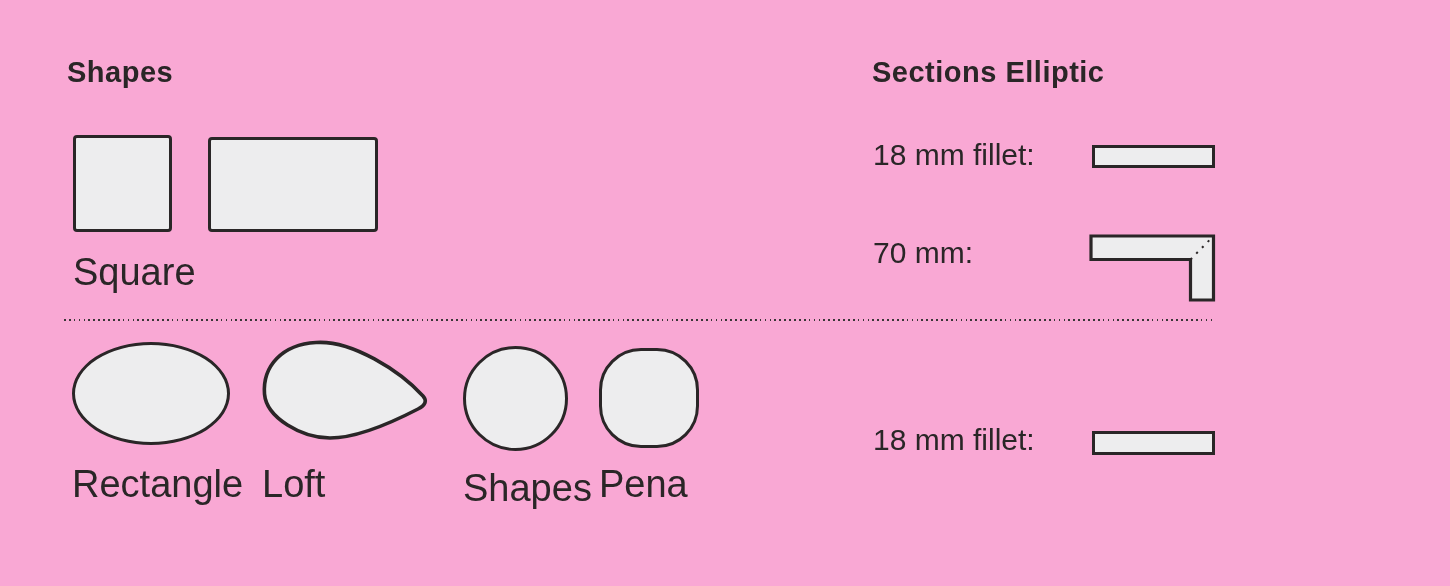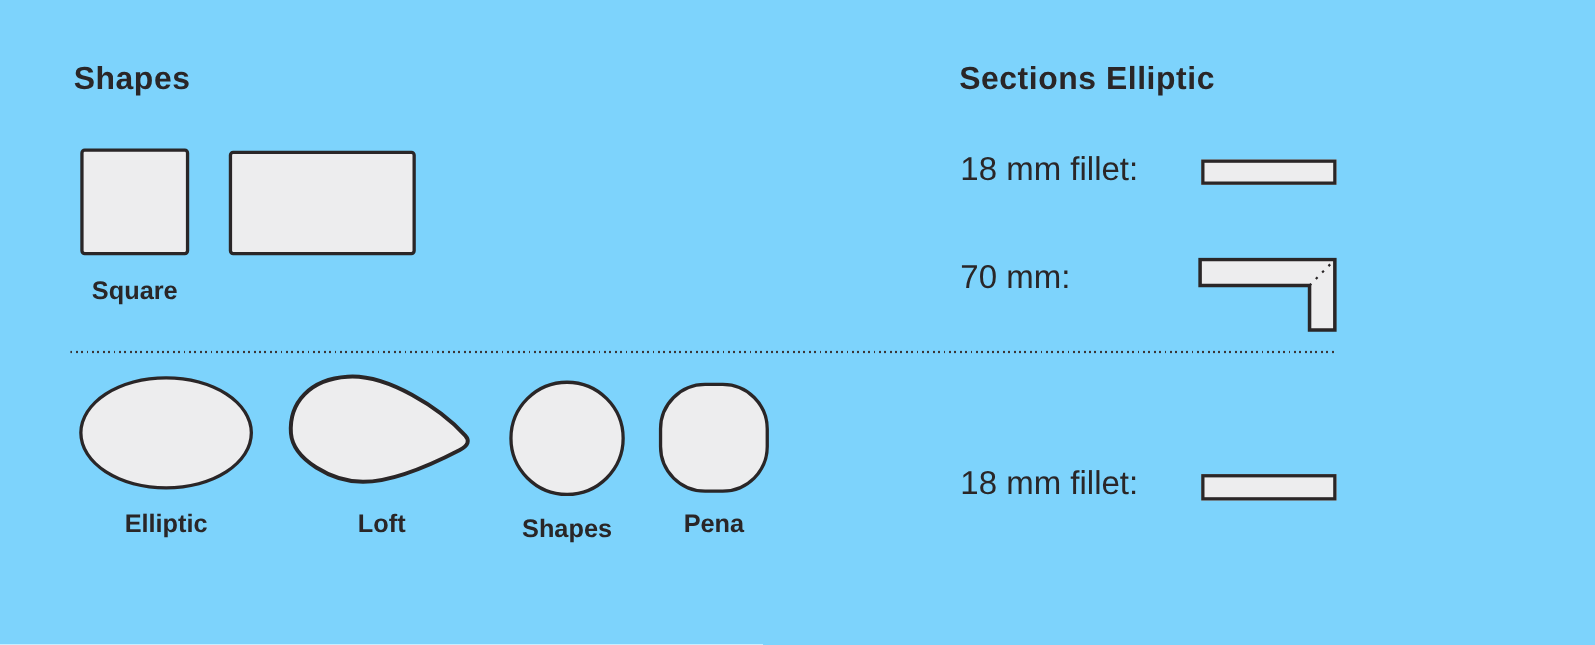--- a/index.html
+++ b/index.html
@@ -4,38 +4,38 @@
 <style>
   html, body {
     margin: 0;
     padding: 0;
     background: #ffffff;
   }
   .stage {
     position: relative;
     width: 1450px;
     height: 586px;
-    background: #7dd3fc;
+    background: #f9a8d4;
     overflow: hidden;
     font-family: "Liberation Sans", sans-serif;
     color: #2a2627;
   }
   .abs { position: absolute; }
   .heading {
     font-size: 29px;
     font-weight: 700;
     letter-spacing: 0.5px;
     color: #2a2627;
     white-space: nowrap;
   }
   .shape-label {
-    font-size: 23px;
-    font-weight: 700;
+    font-size: 38px;
+    font-weight: 400;
     color: #2a2627;
-    text-align: center;
+    text-align: left;
     white-space: nowrap;
   }
   .row-label {
     font-size: 30px;
     font-weight: 400;
     color: #2a2627;
     white-space: nowrap;
   }
   .outline-shape {
     background: #ededee;
@@ -84,21 +84,21 @@
                C 131 85, 98 100, 70 100
                C 42 100, 6.5 80, 4.5 56
                C 2.5 28, 22 6.5, 56 4.5 Z" fill="#ededee" stroke="#2a2627" stroke-width="3.6" stroke-linejoin="round"></path>
     </svg>
   </div>
 
   <div class="abs outline-shape thick-outline" style="left:463px; top:346px; width:105px; height:105px; border-radius:50%;"></div>
 
   <div class="abs outline-shape thick-outline" style="left:599px; top:348px; width:100px; height:100px; border-radius:42px;"></div>
 
-  <div class="abs shape-label" style="left:72px; top:463px; width:158px;">Elliptic</div>
+  <div class="abs shape-label" style="left:72px; top:463px; width:158px;">Rectangle</div>
   <div class="abs shape-label" style="left:262px; top:463px; width:170px;">Loft</div>
   <div class="abs shape-label" style="left:463px; top:467px; width:105px;">Shapes</div>
   <div class="abs shape-label" style="left:599px; top:463px; width:100px;">Pena</div>
 
   <div class="abs heading" style="left:872px; top:56px;">Sections Elliptic</div>
 
   <div class="abs row-label" style="left:873px; top:138px;">18 mm fillet:</div>
   <div class="abs fillet-bar" style="left:1092px; top:145px; width:123px; height:23px;"></div>
 
   <div class="abs row-label" style="left:873px; top:236px;">70 mm:</div>

